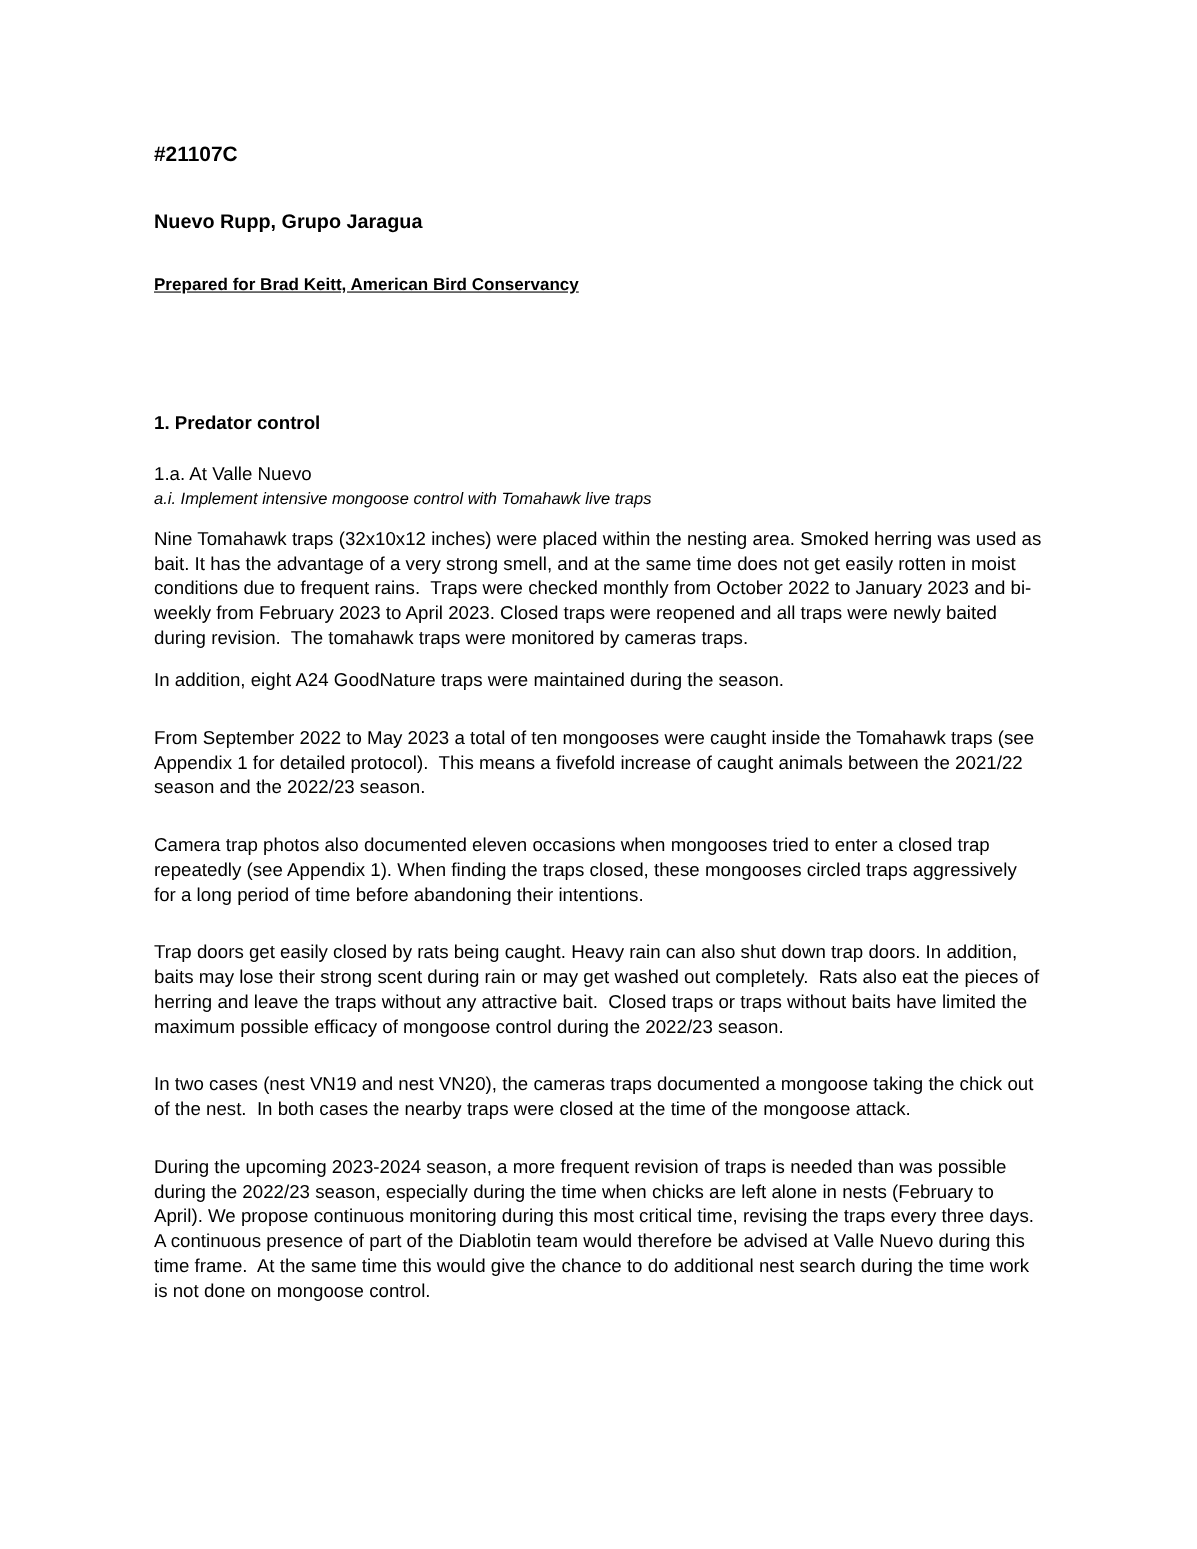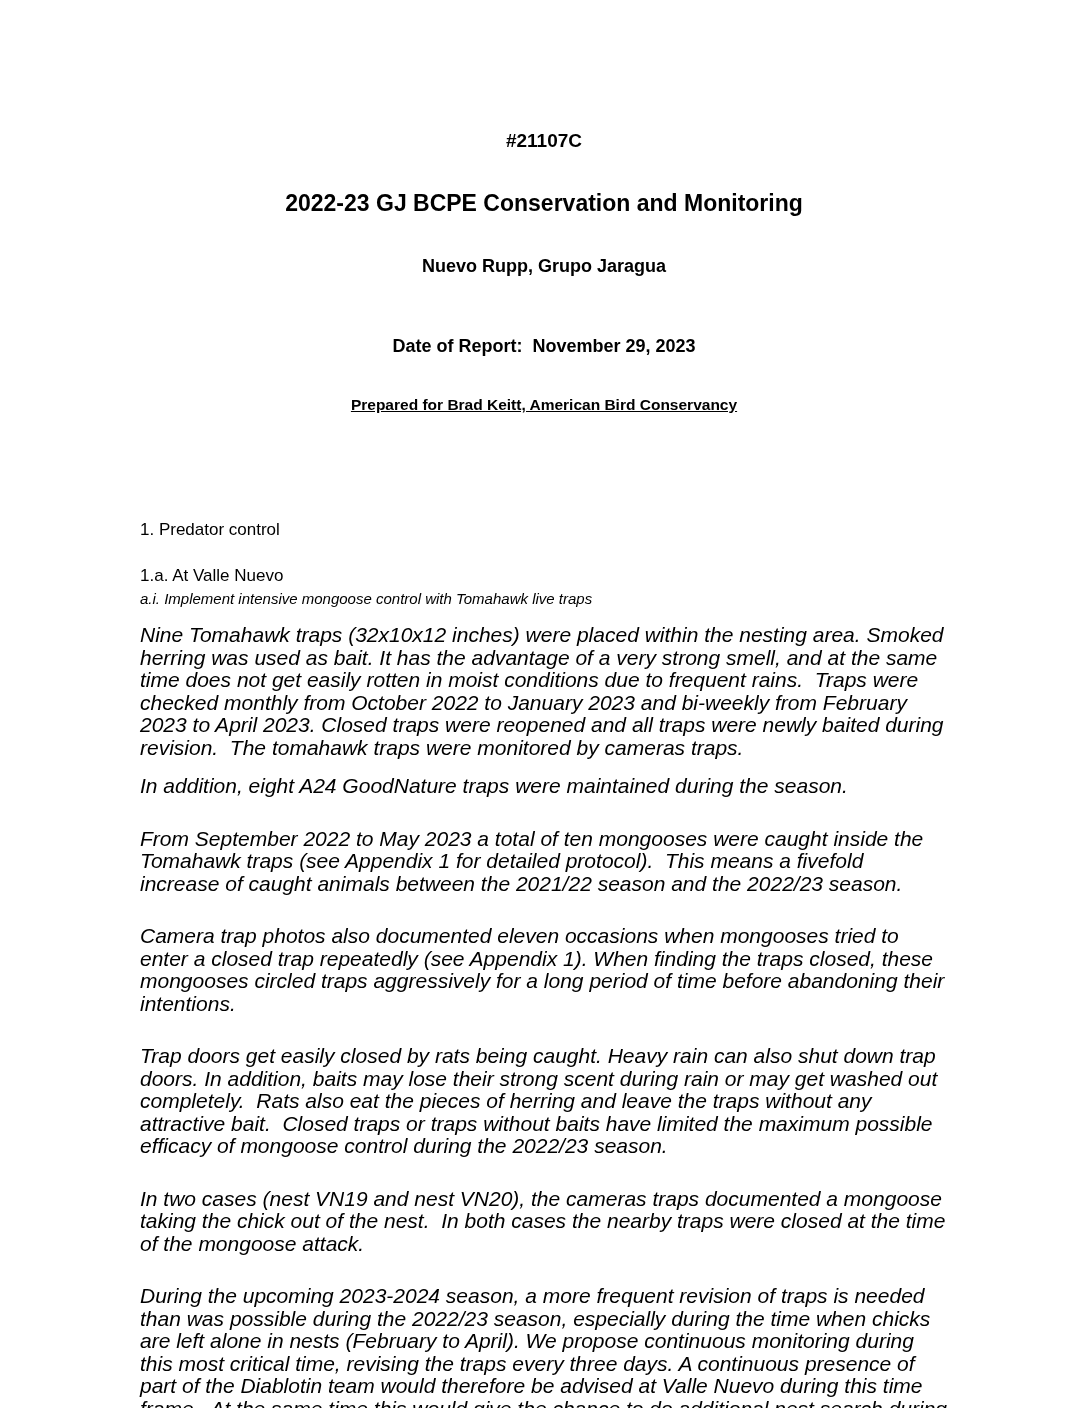--- a/index.html
+++ b/index.html
@@ -11,21 +11,20 @@
     position: relative;
     width: 1088px;
     height: 1408px;
     background: #ffffff;
     box-sizing: border-box;
     padding: 92px 140px 0 140px;
     color: #000000;
     font-family: "Liberation Sans", sans-serif;
   }
   .doc-header {
-    text-align: center;
     white-space: pre-wrap;
   }
   .doc-number {
     font-size: 19px;
     font-weight: bold;
     line-height: 25px;
   }
   .doc-title {
     font-size: 23px;
     font-weight: bold;
@@ -46,63 +45,60 @@
     font-size: 15.5px;
     font-weight: bold;
     line-height: 21px;
     text-decoration: underline;
   }
   .body-text {
     margin-top: 68px;
   }
   .h-section {
     font-size: 17px;
-    font-weight: normal;
+    font-weight: bold;
     line-height: 22px;
     margin: 0 0 0 0;
   }
   .h-subsection {
     font-size: 17px;
     font-weight: normal;
     line-height: 22px;
     margin: 24px 0 0 0;
   }
   .sub-italic {
     font-size: 15px;
     font-style: italic;
     line-height: 23px;
     margin: 0;
   }
   .para {
-    font-size: 21px;
+    font-size: 17px;
     line-height: 22.5px;
     margin: 16px 0 0 0;
     white-space: pre-wrap;
-    font-style: italic;
   }
   .para-tight {
     margin-top: 14px;
   }
   .gap-before-lg {
     margin-top: 38px;
   }
   .gap-before-xl {
     margin-top: 30px;
   }
 </style>
 </head>
 <body>
 
 <div class="page">
 
   <div class="doc-header">
     <div class="doc-number">#21107C</div>
-    <div class="doc-title">2022-23 GJ BCPE Conservation and Monitoring</div>
     <div class="doc-author">Nuevo Rupp, Grupo Jaragua</div>
-    <div class="doc-date">Date of Report:  November 29, 2023</div>
     <div class="doc-prepared">Prepared for Brad Keitt, American Bird Conservancy</div>
   </div>
 
   <div class="body-text">
     <div class="h-section">1. Predator control</div>
 
     <div class="h-subsection">1.a. At Valle Nuevo</div>
     <div class="sub-italic">a.i. Implement intensive mongoose control with Tomahawk live traps</div>
 
     <p class="para para-tight">Nine Tomahawk traps (32x10x12 inches) were placed within the nesting area. Smoked herring was used as bait. It has the advantage of a very strong smell, and at the same time does not get easily rotten in moist conditions due to frequent rains.  Traps were checked monthly from October 2022 to January 2023 and bi-weekly from February 2023 to April 2023. Closed traps were reopened and all traps were newly baited during revision.  The tomahawk traps were monitored by cameras traps.</p>

